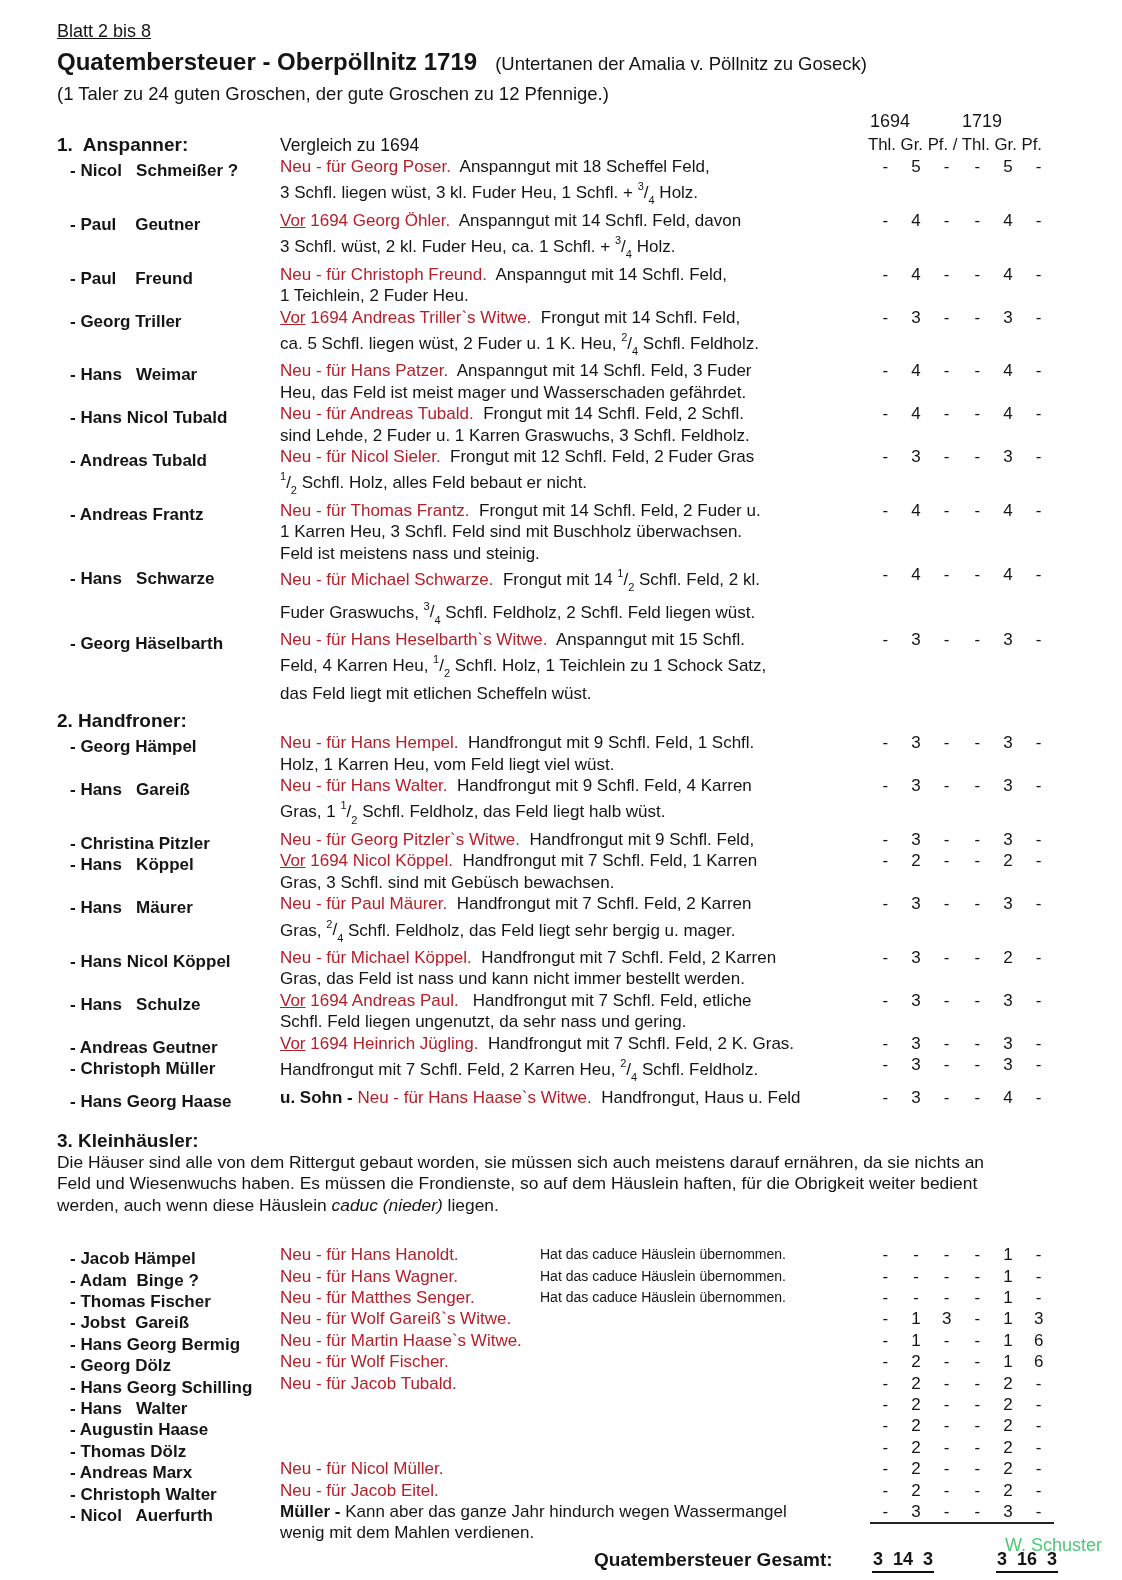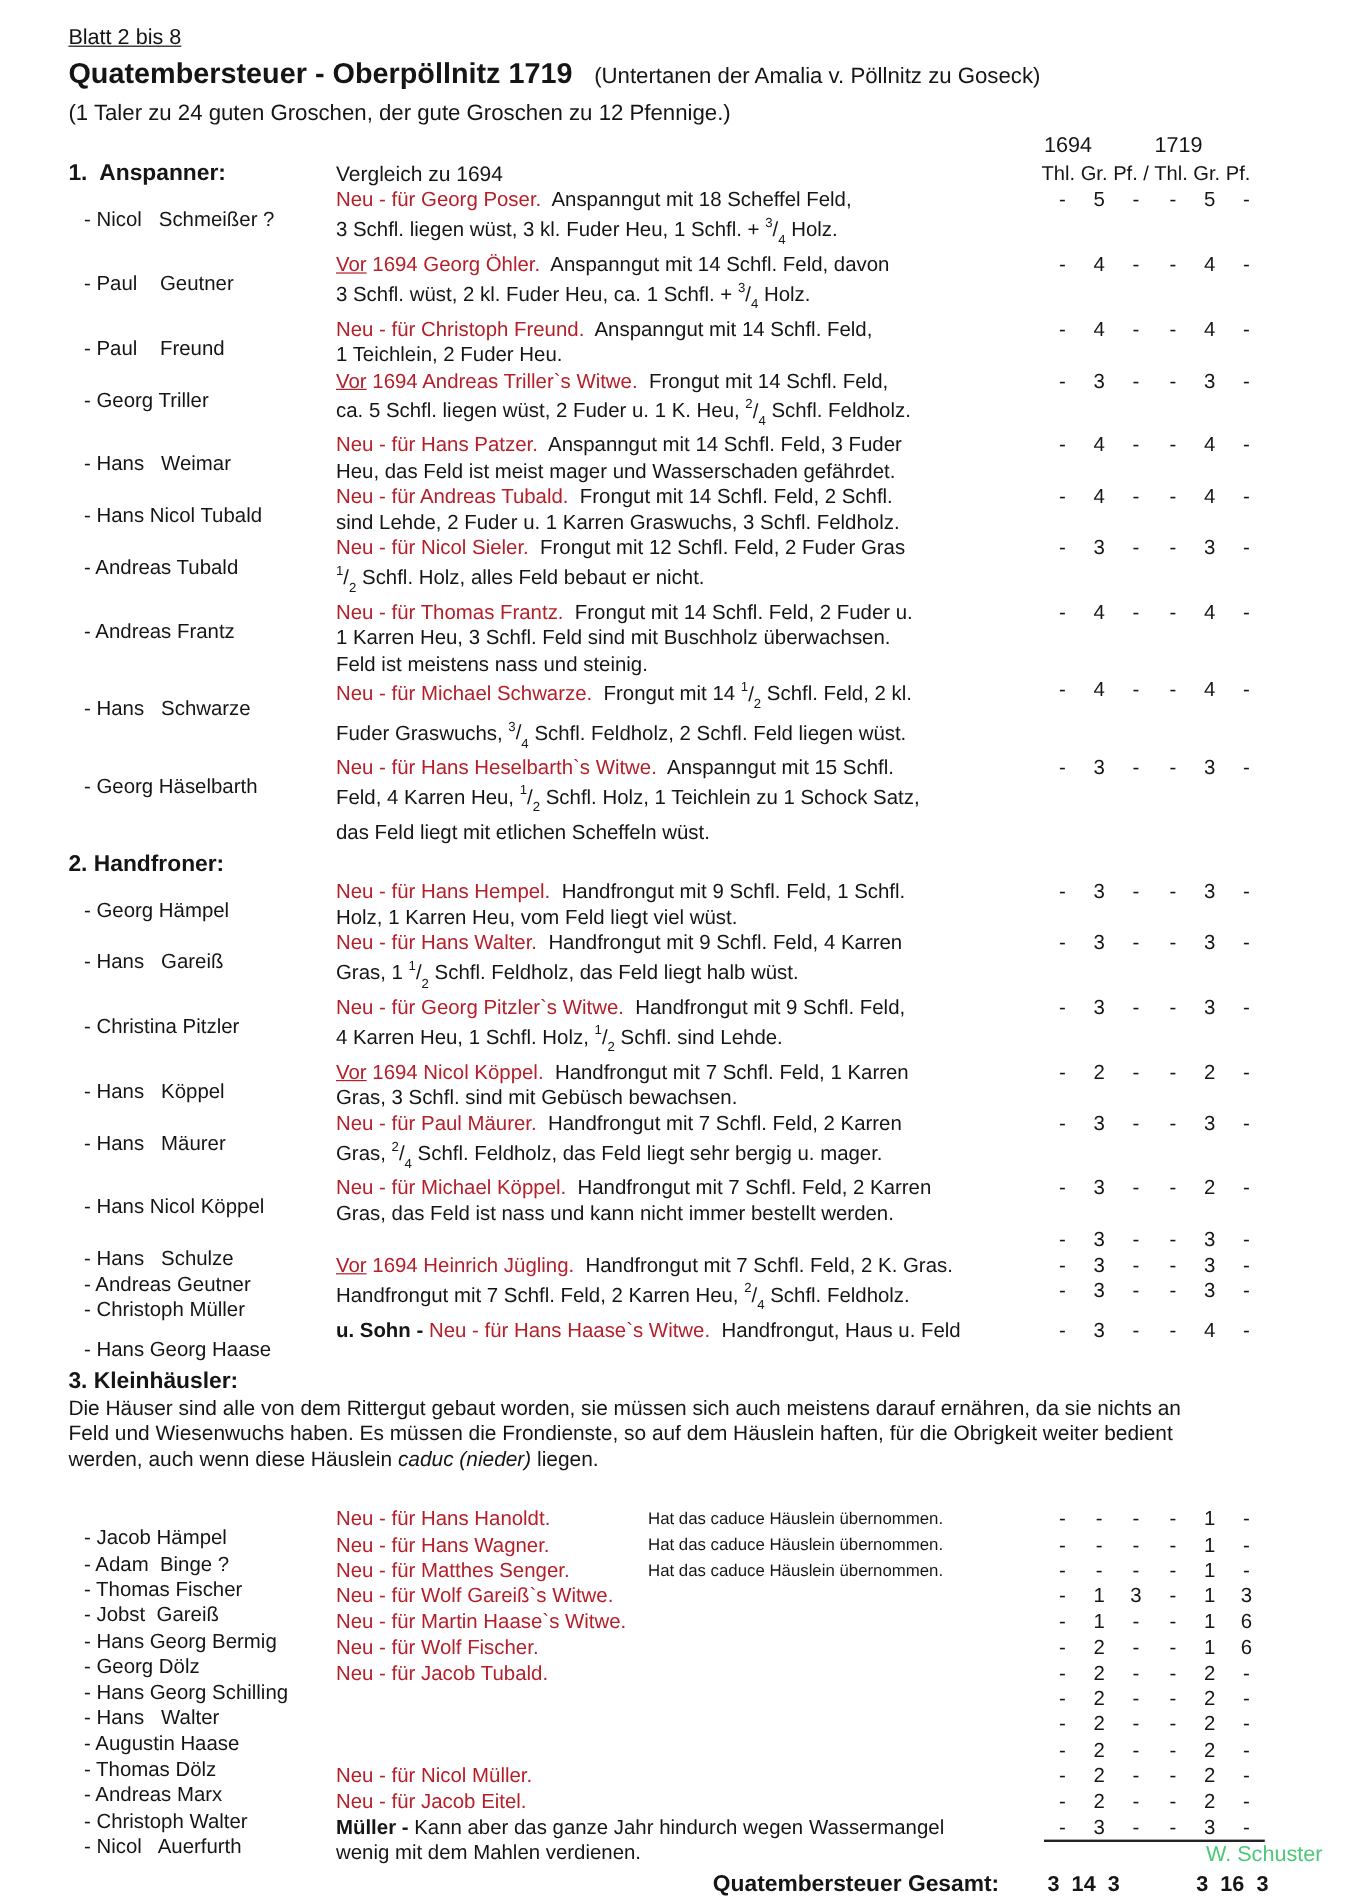--- a/index.html
+++ b/index.html
@@ -17,21 +17,21 @@
   .years{ position:absolute; left:870px; top:0; width:184px; display:flex; font-size:18px;}
   .years span{ flex:1; text-align:left;}
   .sec-head{ position:relative; height:23px;padding-left:29px;}
   .sec-h{ position:absolute; left:57px; top:0; font-weight:700; font-size:19px; white-space:pre; line-height:23px;}
   .cmp{ position:absolute; left:280px; top:2px; font-size:17.5px;}
   .units{ position:absolute; left:852px; top:2px; width:206px; text-align:center; font-size:16.8px;}
   .section-2 .sec-head{ margin-top:5px;}
   .section-3 .sec-head{ margin-top:21px;}
   .section-3 .rows{ margin-top:28px;}
   .row{ position:relative; min-height:21.4px;}
-  .rname{ position:absolute; left:70px; top:16px; font-weight:400; font-size:17px; white-space:pre; line-height:21.4px;}
+  .rname{ position:absolute; left:70px; top:4px; font-weight:700; font-size:17px; white-space:pre; line-height:21.4px;}
   .rdesc{ margin-left:280px; width:604px;}
   .dline{ font-size:17px; line-height:21.4px; white-space:pre;}
   .iline{ font-size:17.4px; line-height:21.4px; white-space:pre; margin-left:57px;}
   .rnote{ position:absolute; left:540px; top:0; font-size:14px; line-height:21.4px; white-space:pre;}
   .rvals{ position:absolute; left:870px; top:0; width:184px; display:grid; grid-template-columns:repeat(6,1fr); font-size:17px; line-height:21.4px;}
   .vcell{ text-align:center;}
   .sumline{ border-bottom:2px solid #222; height:21px;}
   .r{ color:var(--red);}
   .ru{ color:var(--red); text-decoration:underline;}
   .b{ font-weight:700;}
@@ -253,21 +253,20 @@
               <span class="vcell">-</span>
               <span class="vcell">-</span>
               <span class="vcell">3</span>
               <span class="vcell">-</span>
             </div>
           </div>
           <div class="row">
             <span class="rname">- Christina Pitzler</span>
             <div class="rdesc">
               <div class="dline"><span class="r">Neu - für Georg Pitzler`s Witwe.</span><span>  Handfrongut mit 9 Schfl. Feld,</span></div>
-              <div class="dline"><span>4 Karren Heu, 1 Schfl. Holz, </span><span class="frac"><sup>1</sup>/<sub>2</sub></span><span> Schfl. sind Lehde.</span></div>
             </div>
             <div class="rvals">
               <span class="vcell">-</span>
               <span class="vcell">3</span>
               <span class="vcell">-</span>
               <span class="vcell">-</span>
               <span class="vcell">3</span>
               <span class="vcell">-</span>
             </div>
           </div>
@@ -311,20 +310,24 @@
               <span class="vcell">-</span>
               <span class="vcell">3</span>
               <span class="vcell">-</span>
               <span class="vcell">-</span>
               <span class="vcell">2</span>
               <span class="vcell">-</span>
             </div>
           </div>
           <div class="row">
             <span class="rname">- Hans   Schulze</span>
+            <div class="rdesc">
+              <div class="dline"><span class="ru">Vor</span><span class="r"> 1694 Andreas Paul.</span><span>   Handfrongut mit 7 Schfl. Feld, etliche</span></div>
+              <div class="dline"><span>Schfl. Feld liegen ungenutzt, da sehr nass und gering.</span></div>
+            </div>
             <div class="rvals">
               <span class="vcell">-</span>
               <span class="vcell">3</span>
               <span class="vcell">-</span>
               <span class="vcell">-</span>
               <span class="vcell">3</span>
               <span class="vcell">-</span>
             </div>
           </div>
           <div class="row">

